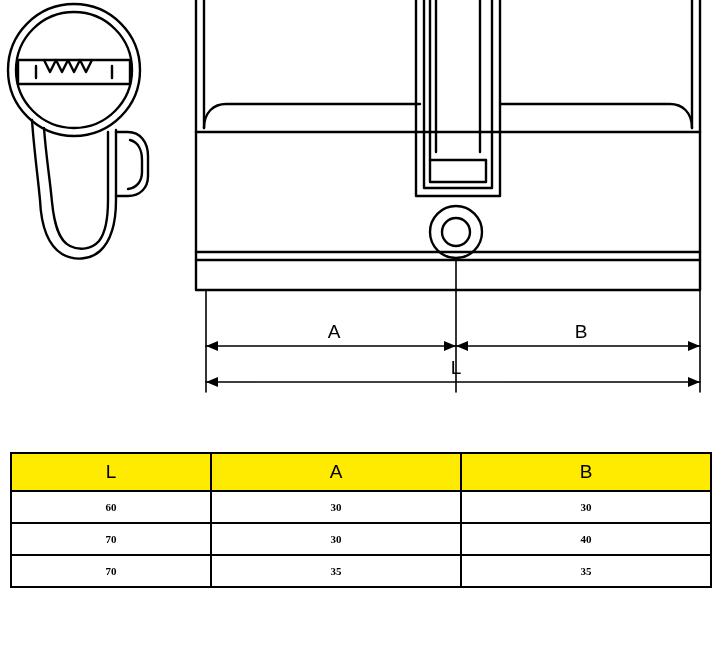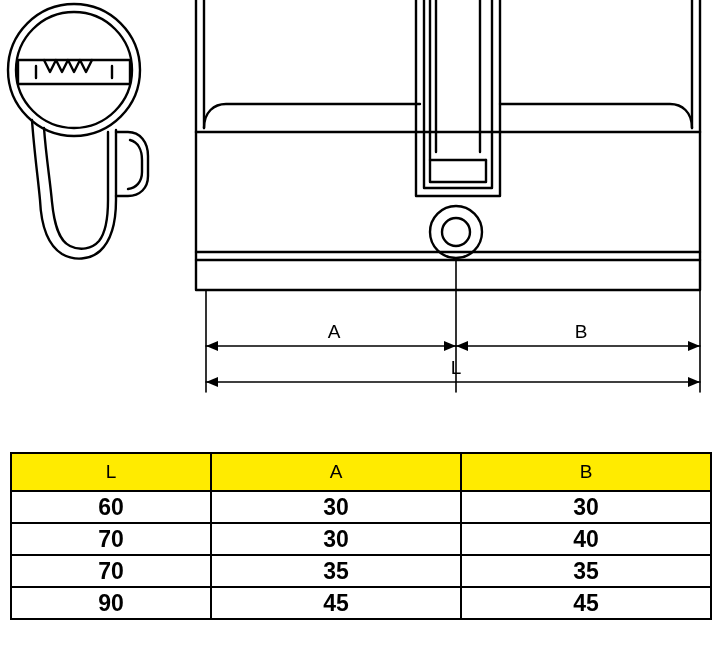--- a/index.html
+++ b/index.html
@@ -55,21 +55,22 @@
     padding: 0;
   }
   table.spec thead th {
     background: #ffeb00;
     font-weight: normal;
     font-size: 19px;
     height: 36px;
   }
   table.spec tbody td {
     background: #ffffff;
-    font-size: 23px;
+    font-size: 11px;
+    font-family: Liberation Serif, serif;
   }
   col.c1 { width: 200px; }
   col.c2 { width: 250px; }
   col.c3 { width: 250px; }
 </style>
 </head>
 <body>
 
 <div id="stage">
 
@@ -186,22 +187,17 @@
         <tr>
           <td>70</td>
           <td>30</td>
           <td>40</td>
         </tr>
         <tr>
           <td>70</td>
           <td>35</td>
           <td>35</td>
         </tr>
-        <tr>
-          <td>90</td>
-          <td>45</td>
-          <td>45</td>
-        </tr>
       </tbody>
     </table>
   </div>
 
 </div>
 
 </body></html>

